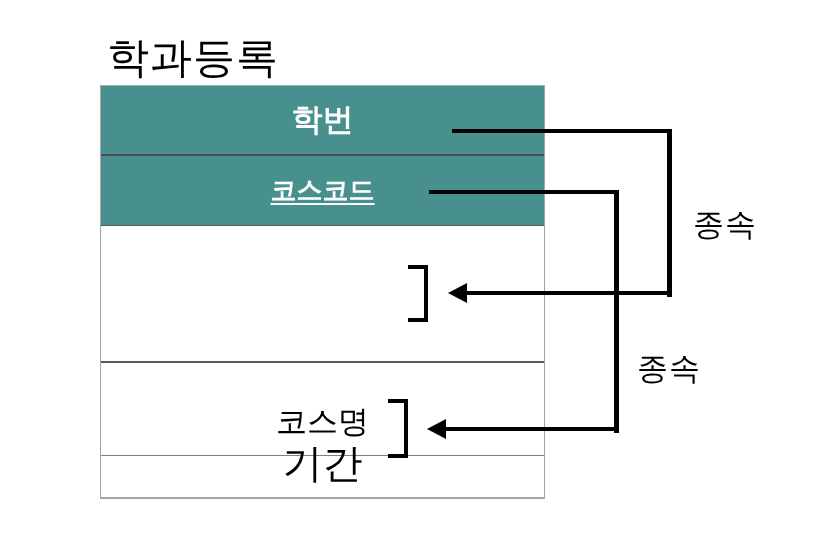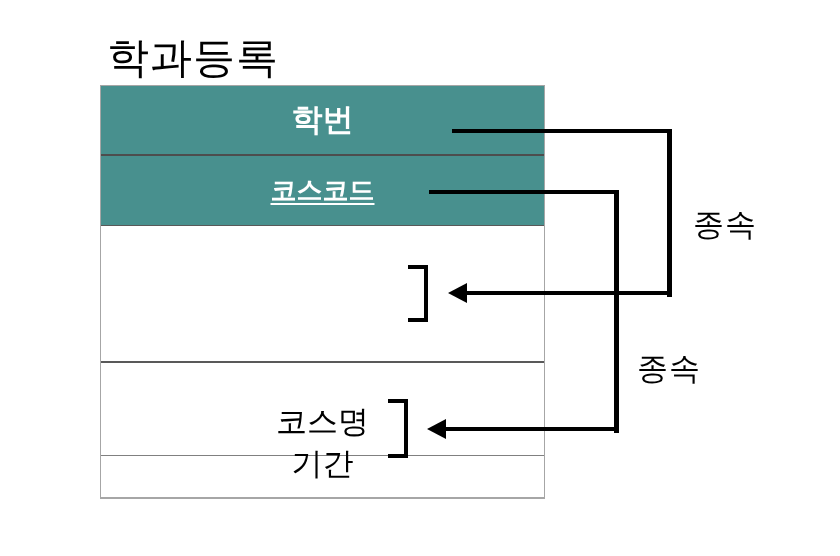--- a/index.html
+++ b/index.html
@@ -16,21 +16,21 @@
   }
   .trow{position:absolute;left:0;width:100%;display:flex;align-items:center;justify-content:center;box-sizing:border-box;}
   .trow-key{background:#48908E;color:#ffffff;font-weight:bold;}
   .row-hakbun{top:0;height:70px;font-size:31px;border-bottom:2px solid #4d4d4d;}
   .row-coursecode{top:70px;height:70px;font-size:26px;border-bottom:1px solid #595959;}
   .row-coursecode .cell-text{text-decoration:underline;text-underline-offset:4px;text-decoration-thickness:2px;}
   .row-evalcode{top:140px;height:68px;font-size:31px;border-bottom:1px solid #808080;}
   .row-evaldetail{top:208px;height:59px;font-size:31px;border-bottom:1px solid #c0c0c0;}
   .row-gap{top:267px;height:10px;border-bottom:2px solid #595959;}
   .row-coursename{top:277px;height:67px;font-size:31px;border-bottom:1px solid #808080;margin-top:26px;}
-  .row-period{top:344px;height:67px;font-size:31px;}
+  .row-period{top:344px;height:67px;font-size:40px;}
   
   .ln{position:absolute;background:#000;}
   .bracket{position:absolute;border-top:4px solid #000;border-right:4px solid #000;border-bottom:4px solid #000;background:transparent;}
   .arrowhead{position:absolute;width:0;height:0;border-top:10px solid transparent;border-bottom:10px solid transparent;border-right:19px solid #000;}
   .dep-label{position:absolute;font-size:31px;letter-spacing:1px;margin-top:8px;}
   .dep-label-1{left:693px;top:196px;}
   .dep-label-2{left:637px;top:340px;}
 </style>
 </head>
 <body>

